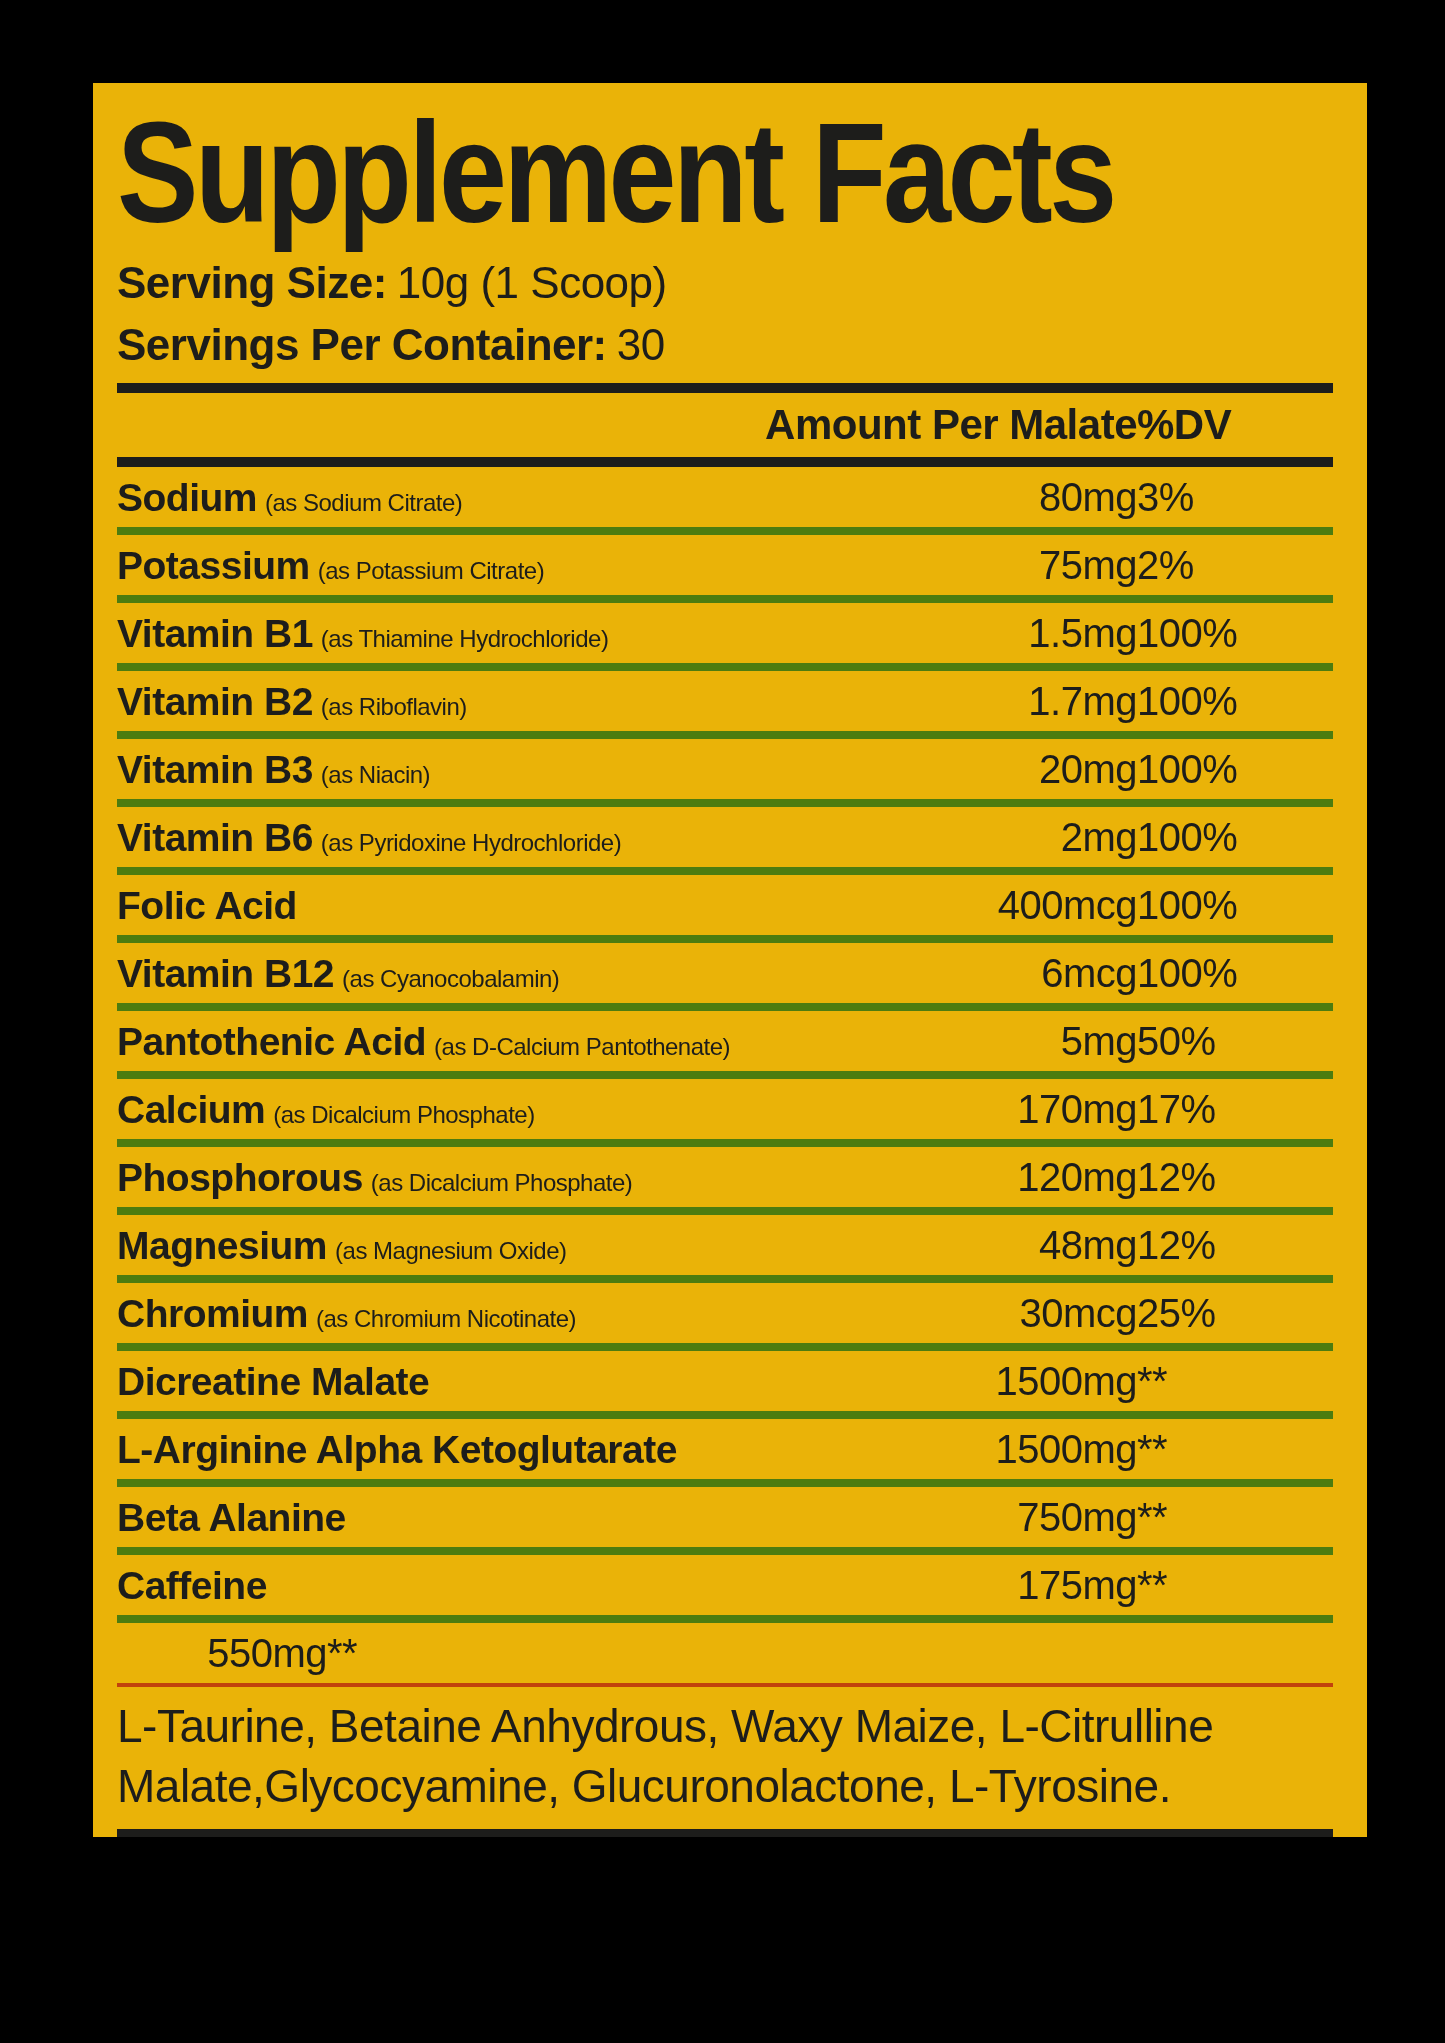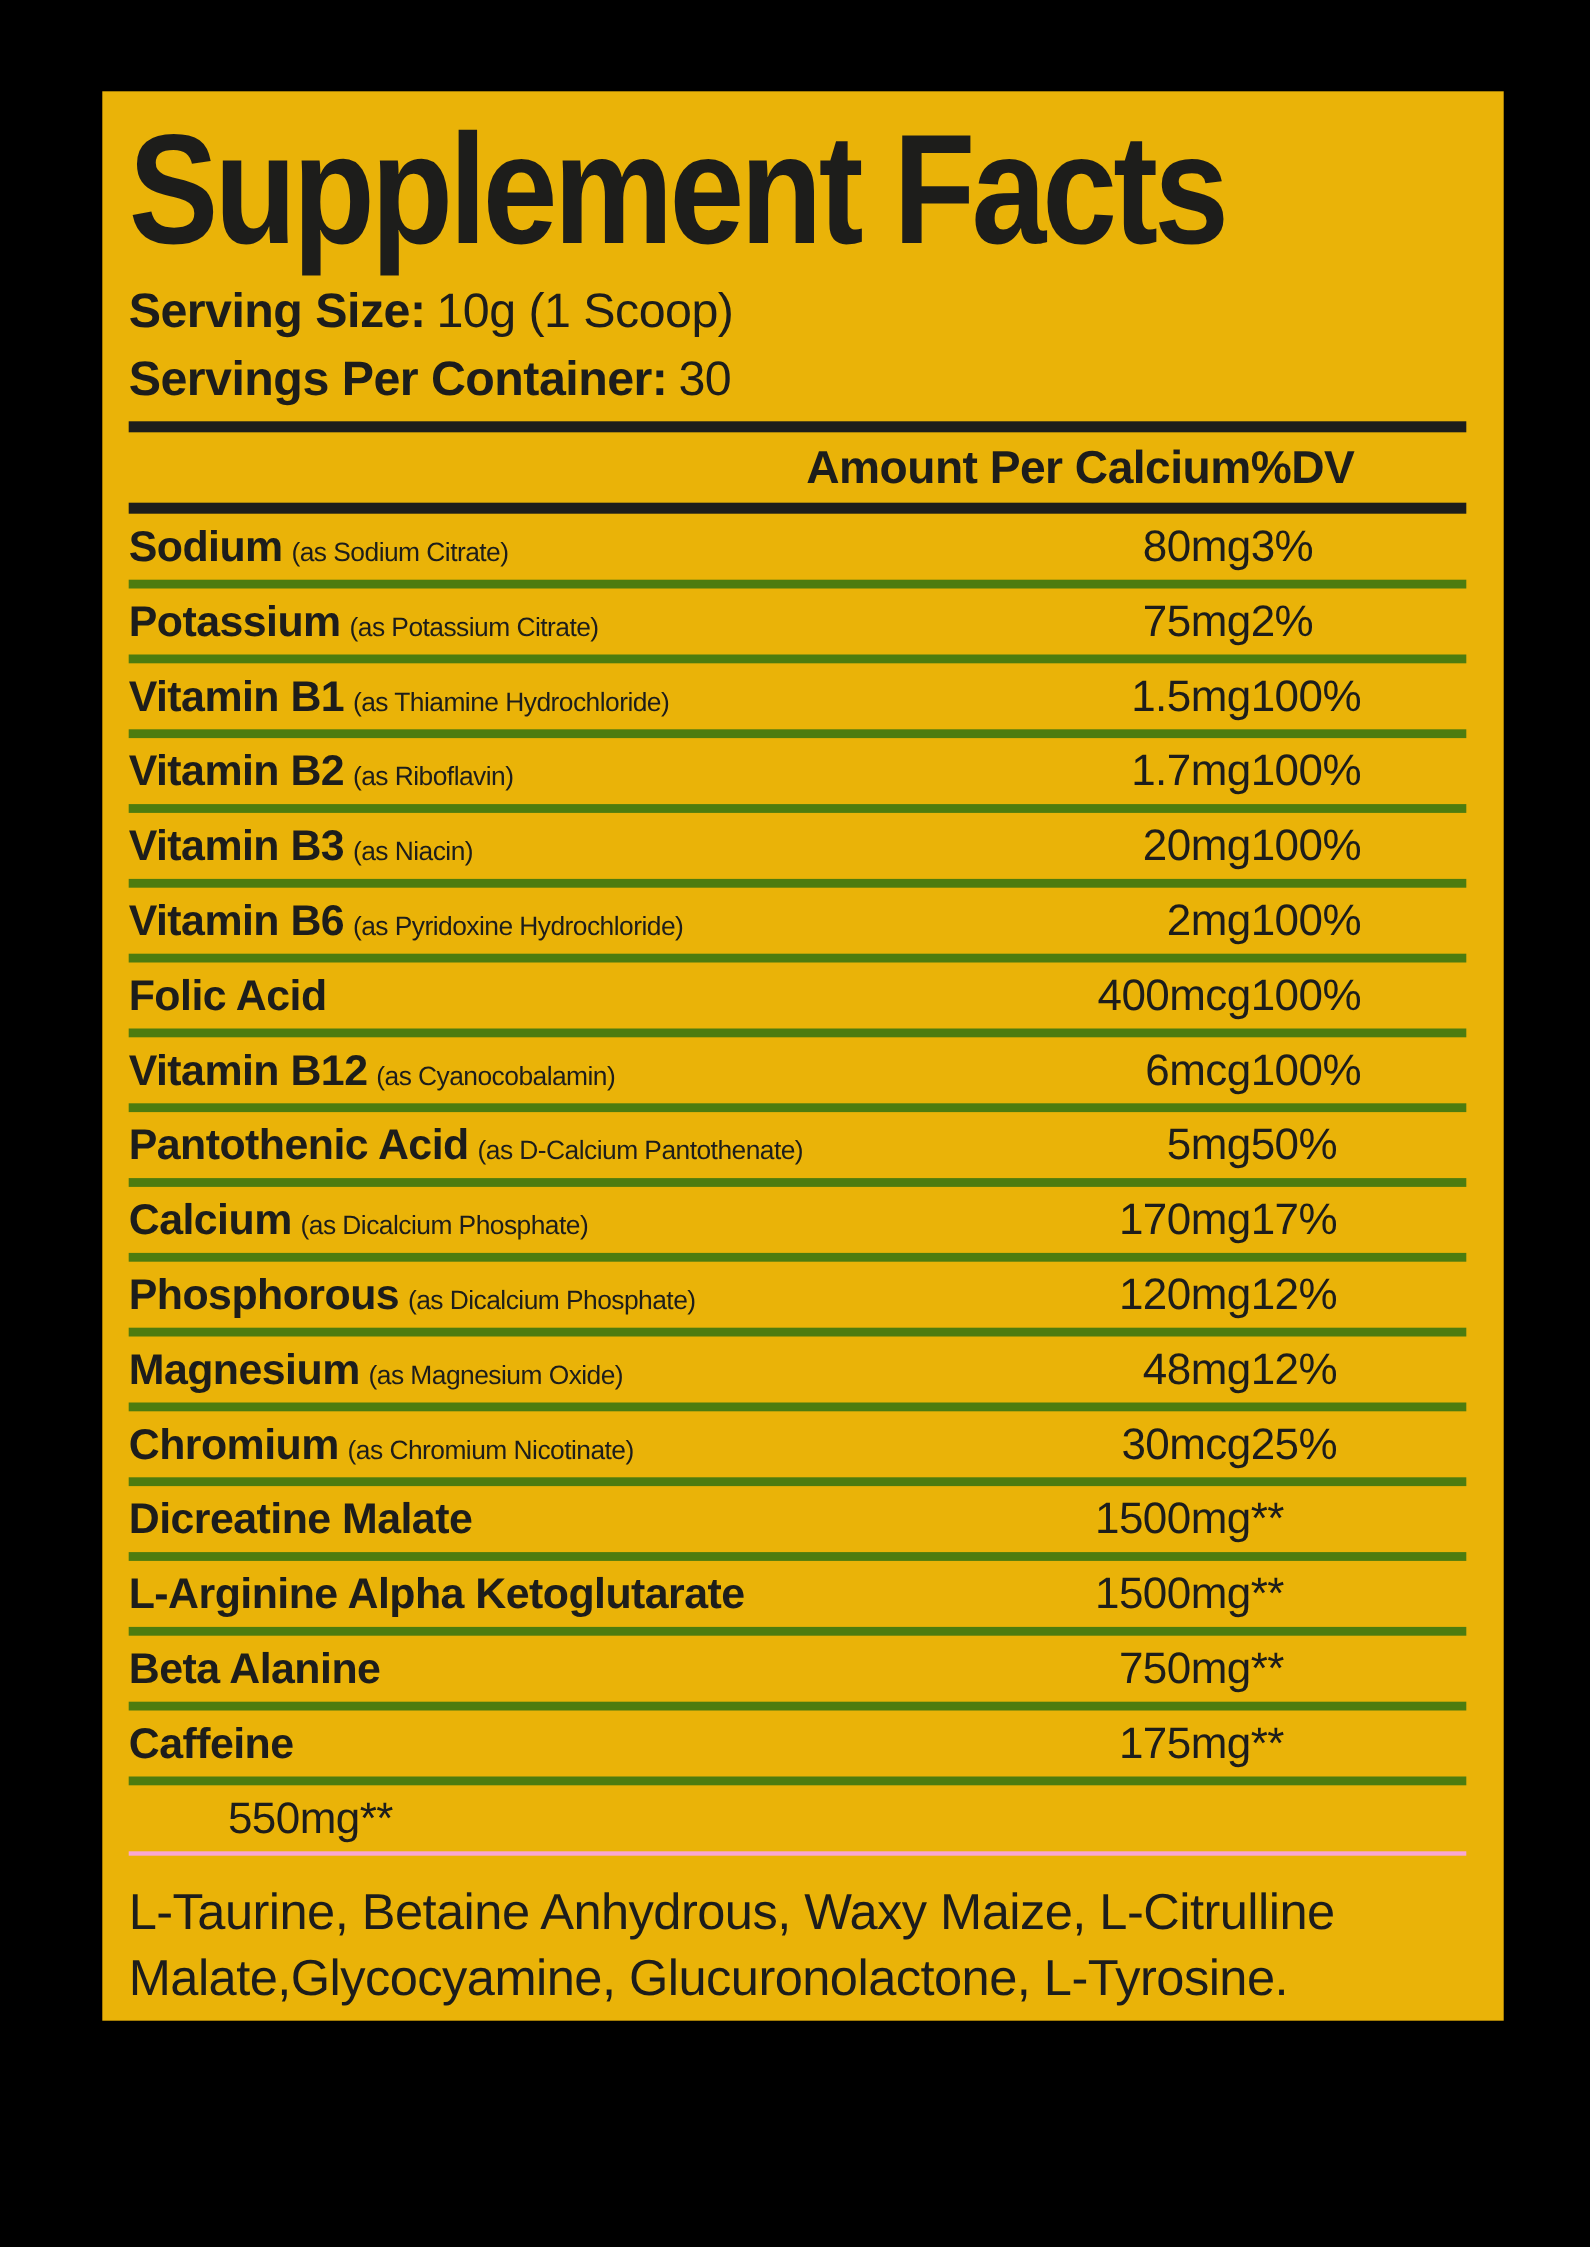--- a/index.html
+++ b/index.html
@@ -29,43 +29,43 @@
   .c-dv{width:196px;text-align:left;}
   .bar2{background:#1d1d1b;height:10px;margin-top:0;}
   .rows{margin-top:0;}
   .row{display:flex;align-items:center;height:60px;font-size:40px;font-weight:normal;}
   .row + .row{border-top:8px solid #4d7c0f;}
   .c-name{flex:1;min-width:0;white-space:nowrap;}
   .c-name b{font-size:39px;font-weight:bold;}
   .c-name .desc{font-size:24px;font-weight:normal;margin-left:8px;}
   .c-amt{width:210px;text-align:right;}
   .matrix{
-    border-top:4px solid #f9a8d4;
+    border-top:4px solid #c2410c;
     font-size:46px;line-height:1.3;font-weight:normal;
-    padding:22px 0 12px 0;
+    padding:10px 0 12px 0;
   }
   .foot{font-size:44px;font-weight:normal;padding-top:13px;white-space:nowrap;}
 </style>
 </head>
 <body>
 
 <div class="panel">
   <div class="title">Supplement Facts</div>
 
   <div class="serving-line">
     <span class="lbl">Serving Size:</span><span class="val">10g (1 Scoop)</span>
   </div>
   <div class="serving-line">
     <span class="lbl">Servings Per Container:</span><span class="val">30</span>
   </div>
 
   <div class="bar"></div>
 
   <div class="hdr">
-    <div class="h-amt">Amount Per Calcium</div>
+    <div class="h-amt">Amount Per Malate</div>
     <div class="c-dv">%DV</div>
   </div>
 
   <div class="bar2"></div>
 
   <div class="rows">
     <div class="row">
       <div class="c-name"><b>Sodium</b><span class="desc">(as Sodium Citrate)</span></div>
       <div class="c-amt">80mg</div>
       <div class="c-dv">3%</div>

